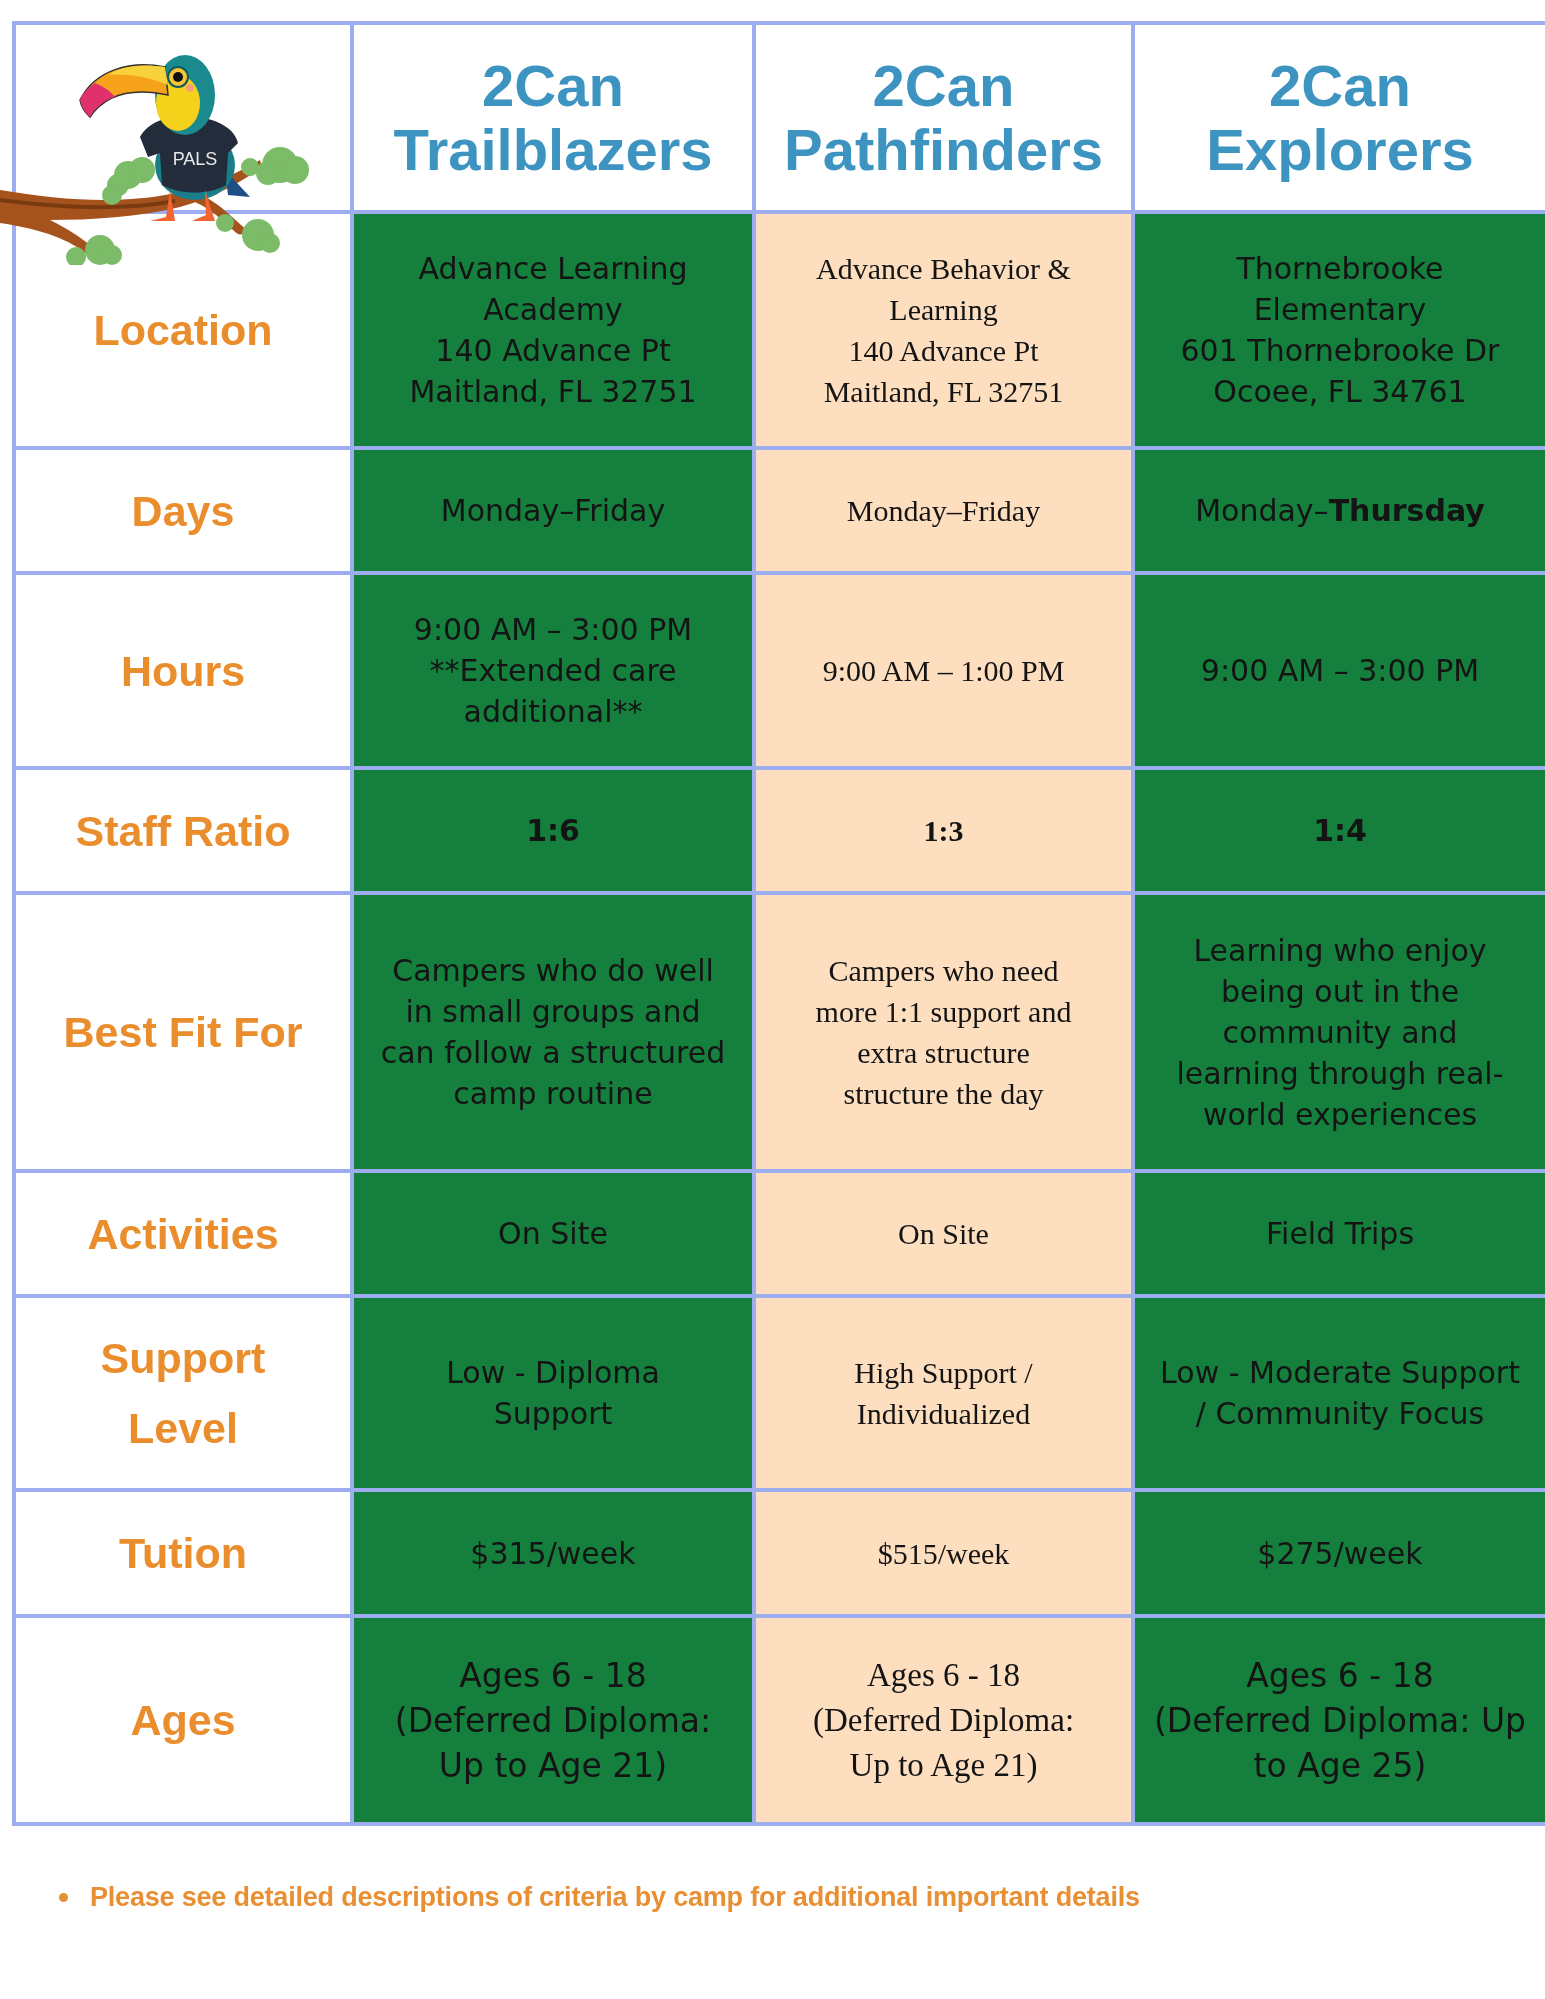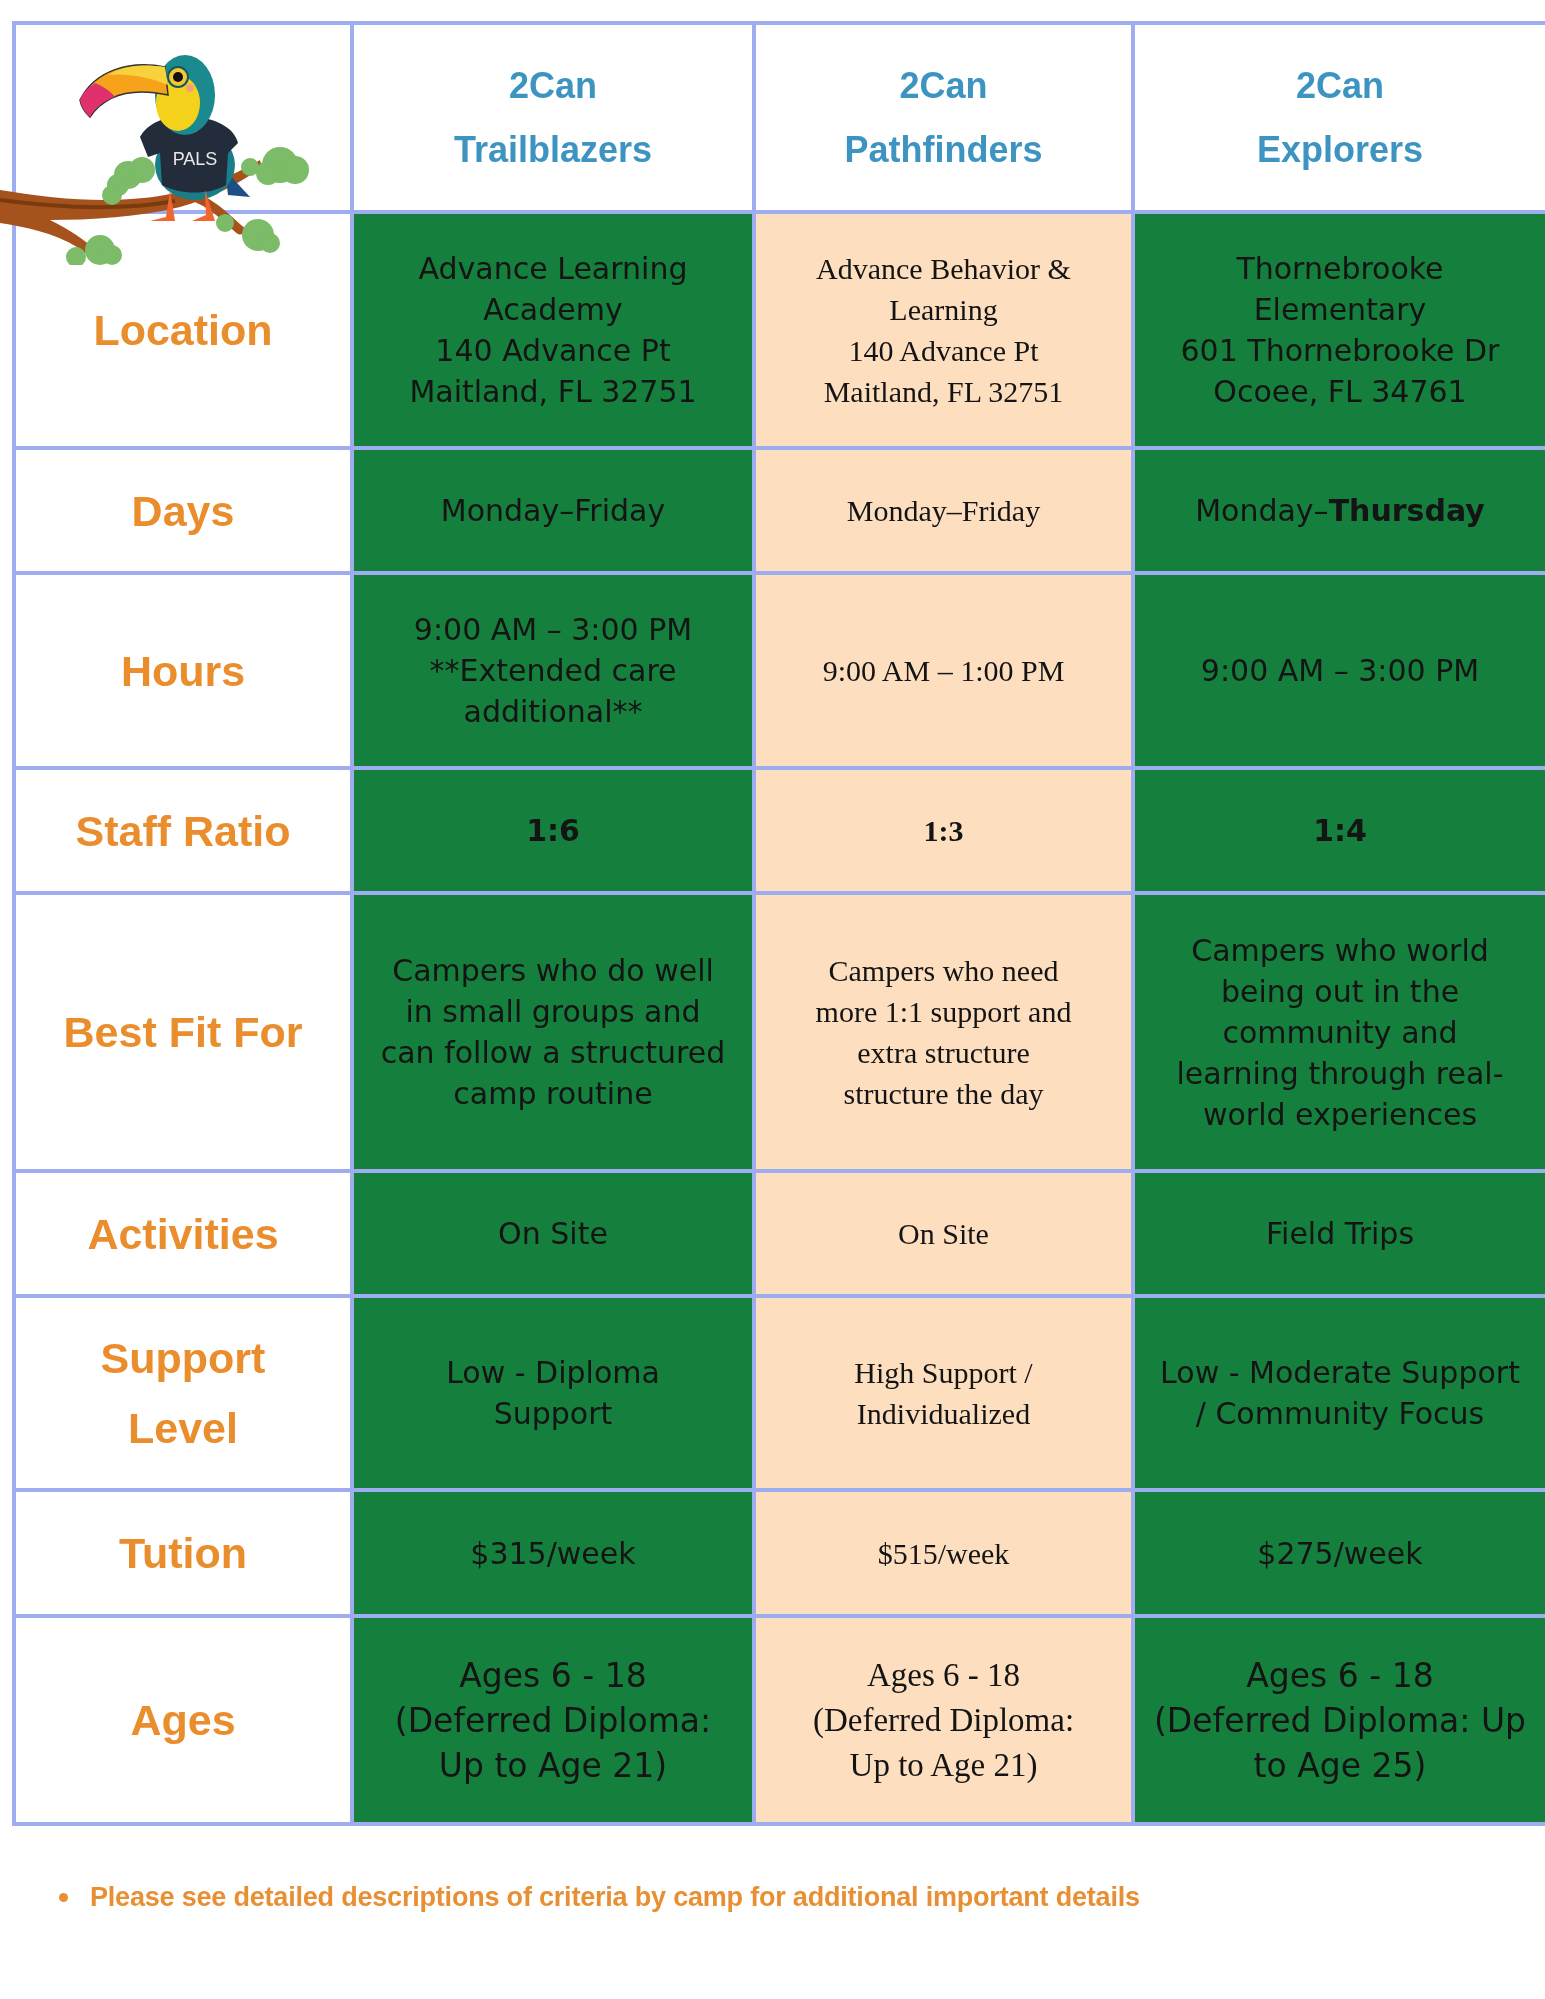--- a/index.html
+++ b/index.html
@@ -5,21 +5,21 @@
   html, body { margin: 0; padding: 0; background: #ffffff; }
   body { width: 1545px; height: 1999px; position: relative; overflow: hidden;
          font-family: "DejaVu Sans", sans-serif; }
   .grid { position: absolute; left: 12px; top: 21px; width: 1533px;
           border-collapse: collapse; table-layout: fixed; }
   .grid td { border: 4px solid #9eacf0; padding: 0; text-align: center; vertical-align: middle;
              color: #141414; font-size: 30px; line-height: 41px; font-family: "DejaVu Sans", sans-serif; }
   .grid td.rowhead { background: #ffffff; color: #ea8d2d; font-family: "Liberation Sans", sans-serif;
                      font-weight: bold; font-size: 43px; line-height: 70px; }
   .grid td.colhead { background: #ffffff; color: #3e94c1; font-family: "Liberation Sans", sans-serif;
-                     font-weight: bold; font-size: 36px; line-height: 64px; }
+                     font-weight: bold; font-size: 58px; line-height: 64px; }
   .grid td.blue { background: #15803d; }
   .grid td.peach { background: #fddfc0; font-family: Liberation Serif, serif; }
   .grid td.corner { background: #ffffff; border-right-color: #9eacf0; }
   .bold { font-weight: bold; }
   .cell-lines span { display: block; }
   .toucan { position: absolute; left: 0; top: 25px; width: 320px; height: 240px; pointer-events: none; }
   .notes { position: absolute; left: 38px; top: 1860px; margin: 16px; padding: 0; list-style: none; }
   .notes li { position: relative; padding-left: 36px; color: #e98f33; font-family: "Liberation Sans", sans-serif;
               font-weight: bold; font-size: 27px; line-height: 43px; white-space: nowrap; letter-spacing: -0.2px; }
   .notes li::before { content: ""; position: absolute; left: 5px; top: 17px; width: 9px; height: 9px;
@@ -107,21 +107,21 @@
       <span>can follow a structured</span>
       <span>camp routine</span>
     </td>
     <td class="peach cell-lines">
       <span>Campers who need</span>
       <span>more 1:1 support and</span>
       <span>extra structure</span>
       <span>structure the day</span>
     </td>
     <td class="blue cell-lines">
-      <span>Campers who world</span>
+      <span>Learning who enjoy</span>
       <span>being out in the</span>
       <span>community and</span>
       <span>learning through real-</span>
       <span>world experiences</span>
     </td>
   </tr>
 
   <tr style="height:125px">
     <td class="rowhead">Activities</td>
     <td class="blue">On Site</td>

